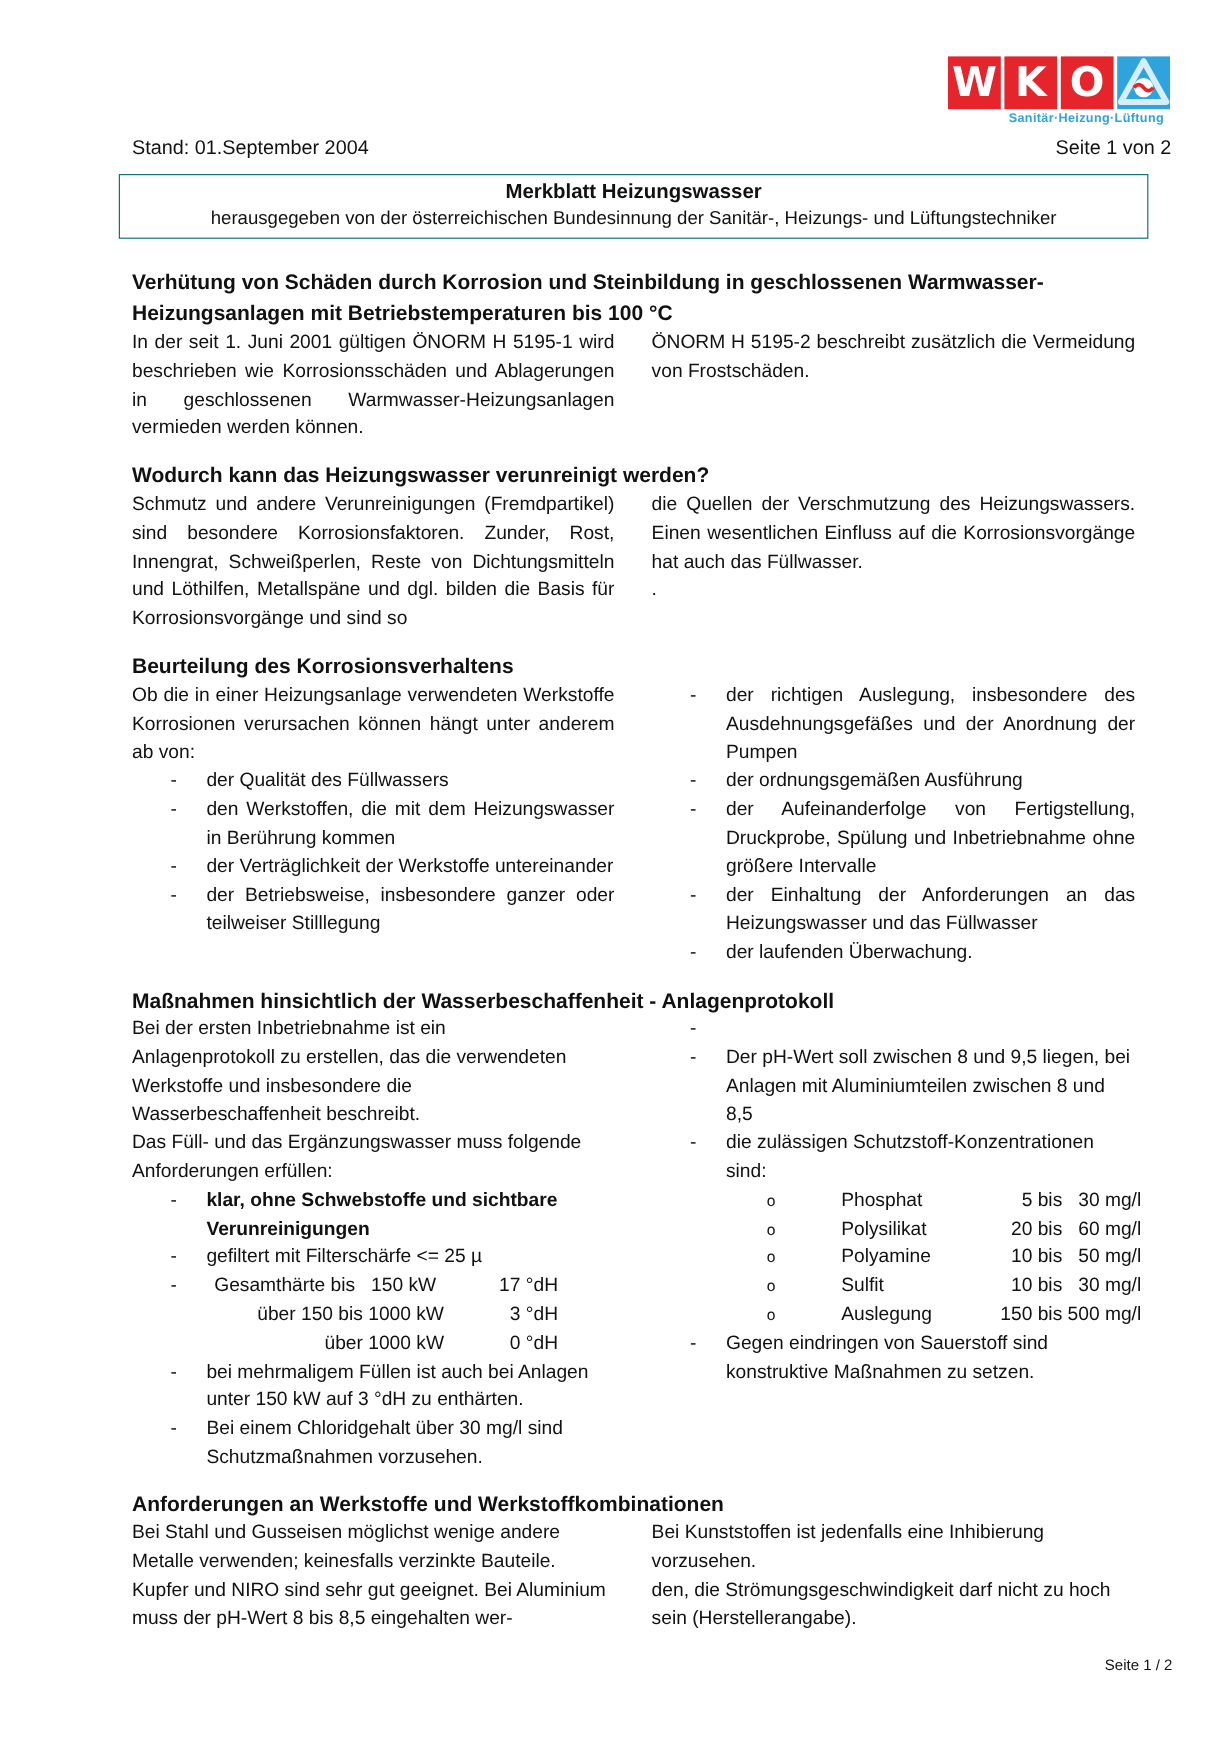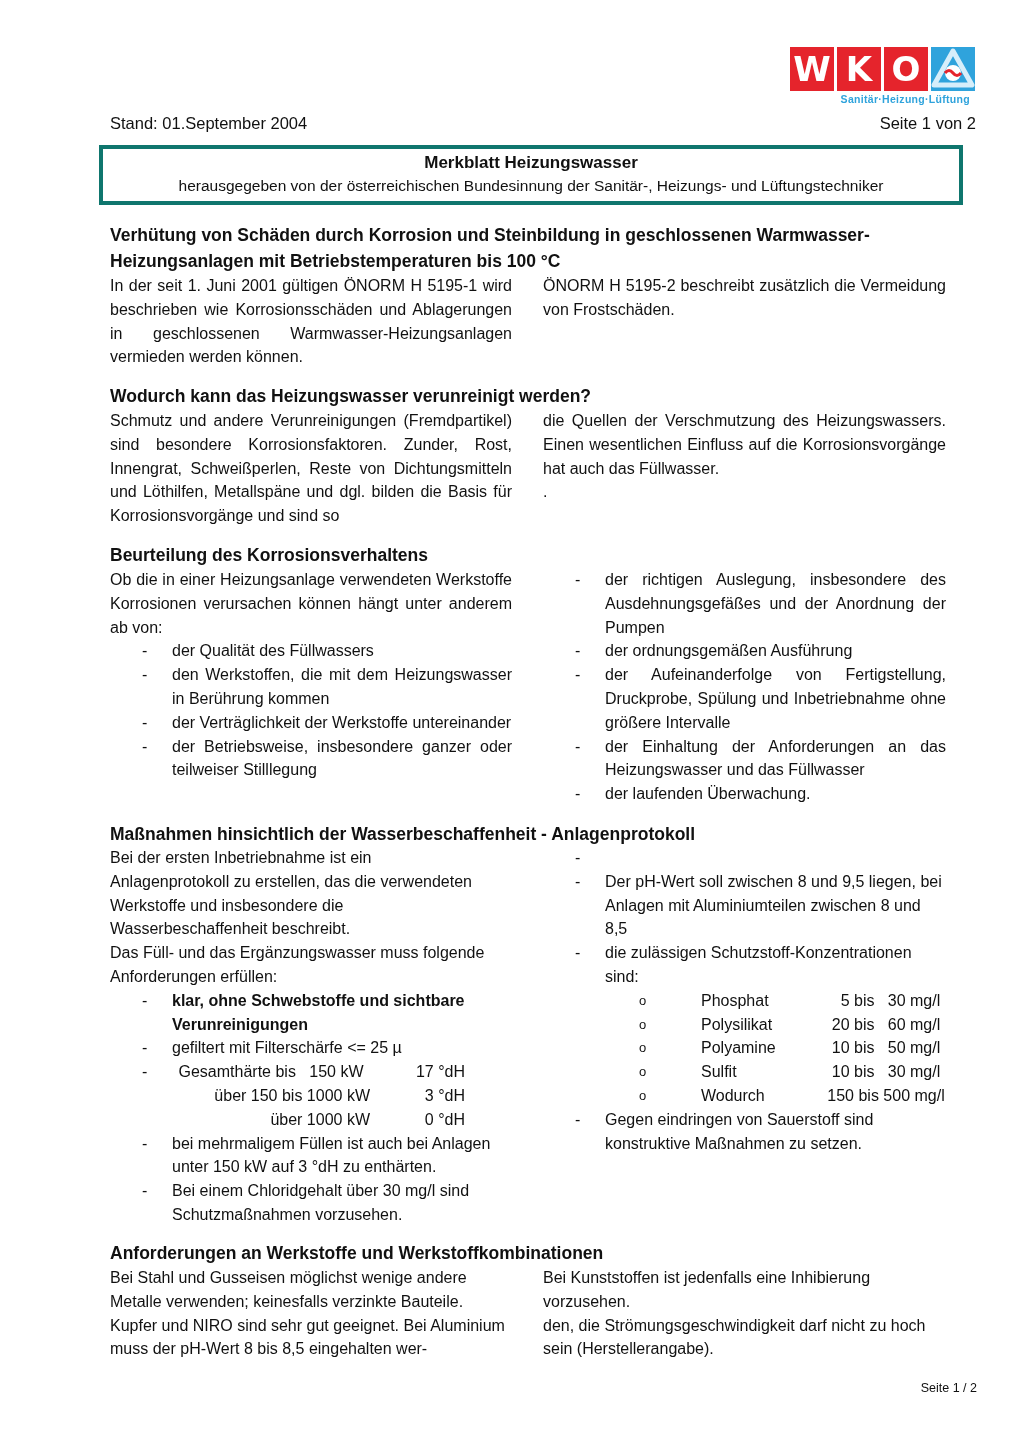--- a/index.html
+++ b/index.html
@@ -5,34 +5,34 @@
   html, body { margin: 0; padding: 0; background: #ffffff; }
   body { width: 1024px; height: 1449px; position: relative; font-family: "Liberation Sans", sans-serif; color: #111; overflow: hidden; }
   .abs { position: absolute; }
   .logo { left: 790px; top: 47px; width: 188px; height: 62px; }
   .logo-boxes { display: flex; gap: 3px; height: 44px; }
   .logo-box { width: 44px; height: 44px; background: #e5242c; color: #fff; font-family: "DejaVu Sans", sans-serif; font-weight: bold; font-size: 34px; line-height: 44px; text-align: center; }
   .logo-emblem { width: 44px; height: 44px; background: #2fa3dc; position: relative; }
   .logo-sub { margin-top: 2px; font-size: 10.5px; font-weight: bold; color: #2fa3dc; letter-spacing: 0.3px; text-align: right; padding-right: 8px; }
   .meta-left { left: 110px; top: 114px; font-size: 16.5px; }
   .meta-right { right: 48px; top: 114px; font-size: 16.5px; }
-  .title-box { left: 99px; top: 145px; width: 856px; height: 52px; border: 4px solid #0f766e; text-align: center; }
+  .title-box { left: 99px; top: 145px; width: 856px; height: 52px; border: 1px solid #0f766e; text-align: center; }
   .title-main { font-size: 17px; font-weight: bold; margin-top: 4px; }
   .title-sub { font-size: 15.5px; margin-top: 4px; }
   h2 { margin: 0; font-size: 17.5px; font-weight: bold; position: absolute; left: 110px; line-height: 26px; }
   .col { position: absolute; font-size: 16px; line-height: 23.8px; }
   .col p { margin: 0; }
   .just { text-align: justify; }
   .bl { display: flex; }
   .bl .dash { width: 62px; padding-left: 32px; box-sizing: border-box; flex: none; }
   .bl .txt { flex: 1; }
   .sub { display: flex; }
   .sub .circ { width: 62px; padding-left: 96px; box-sizing: content-box; flex: none; font-size: 13px; }
   .sub .nm { width: 120px; flex: none; }
-  .sub .val { flex: none; width: 130px; text-align: center; }
+  .sub .val { flex: none; width: 130px; text-align: right; }
   .hrow { display: flex; }
   .hrow .a { width: 198px; text-align: right; flex: none; }
   .hrow .b { width: 95px; text-align: right; flex: none; }
   .footer { right: 47px; top: 1381px; font-size: 12.5px; }
 </style>
 </head>
 <body>
 
 <div class="abs logo">
   <div class="logo-boxes">
@@ -184,21 +184,21 @@
       <span class="nm">Polyamine</span>
       <span class="val" style="white-space:pre;">10 bis   50 mg/l</span>
     </div>
   <div class="sub">
       <span class="circ">o</span>
       <span class="nm">Sulfit</span>
       <span class="val" style="white-space:pre;">10 bis   30 mg/l</span>
     </div>
   <div class="sub">
       <span class="circ">o</span>
-      <span class="nm">Wodurch</span>
+      <span class="nm">Auslegung</span>
       <span class="val" style="white-space:pre;">150 bis 500 mg/l</span>
     </div>
   <div class="bl">
       <span class="dash">-</span>
       <span class="txt" style="padding-right:10px;">Gegen eindringen von Sauerstoff sind konstruktive Maßnahmen zu setzen.</span>
     </div>
 </div>
 
 <h2 style="top:1240px;">Anforderungen an Werkstoffe und Werkstoffkombinationen</h2>
 <div class="col" style="left:110px; top:1266px; width:400px;">

